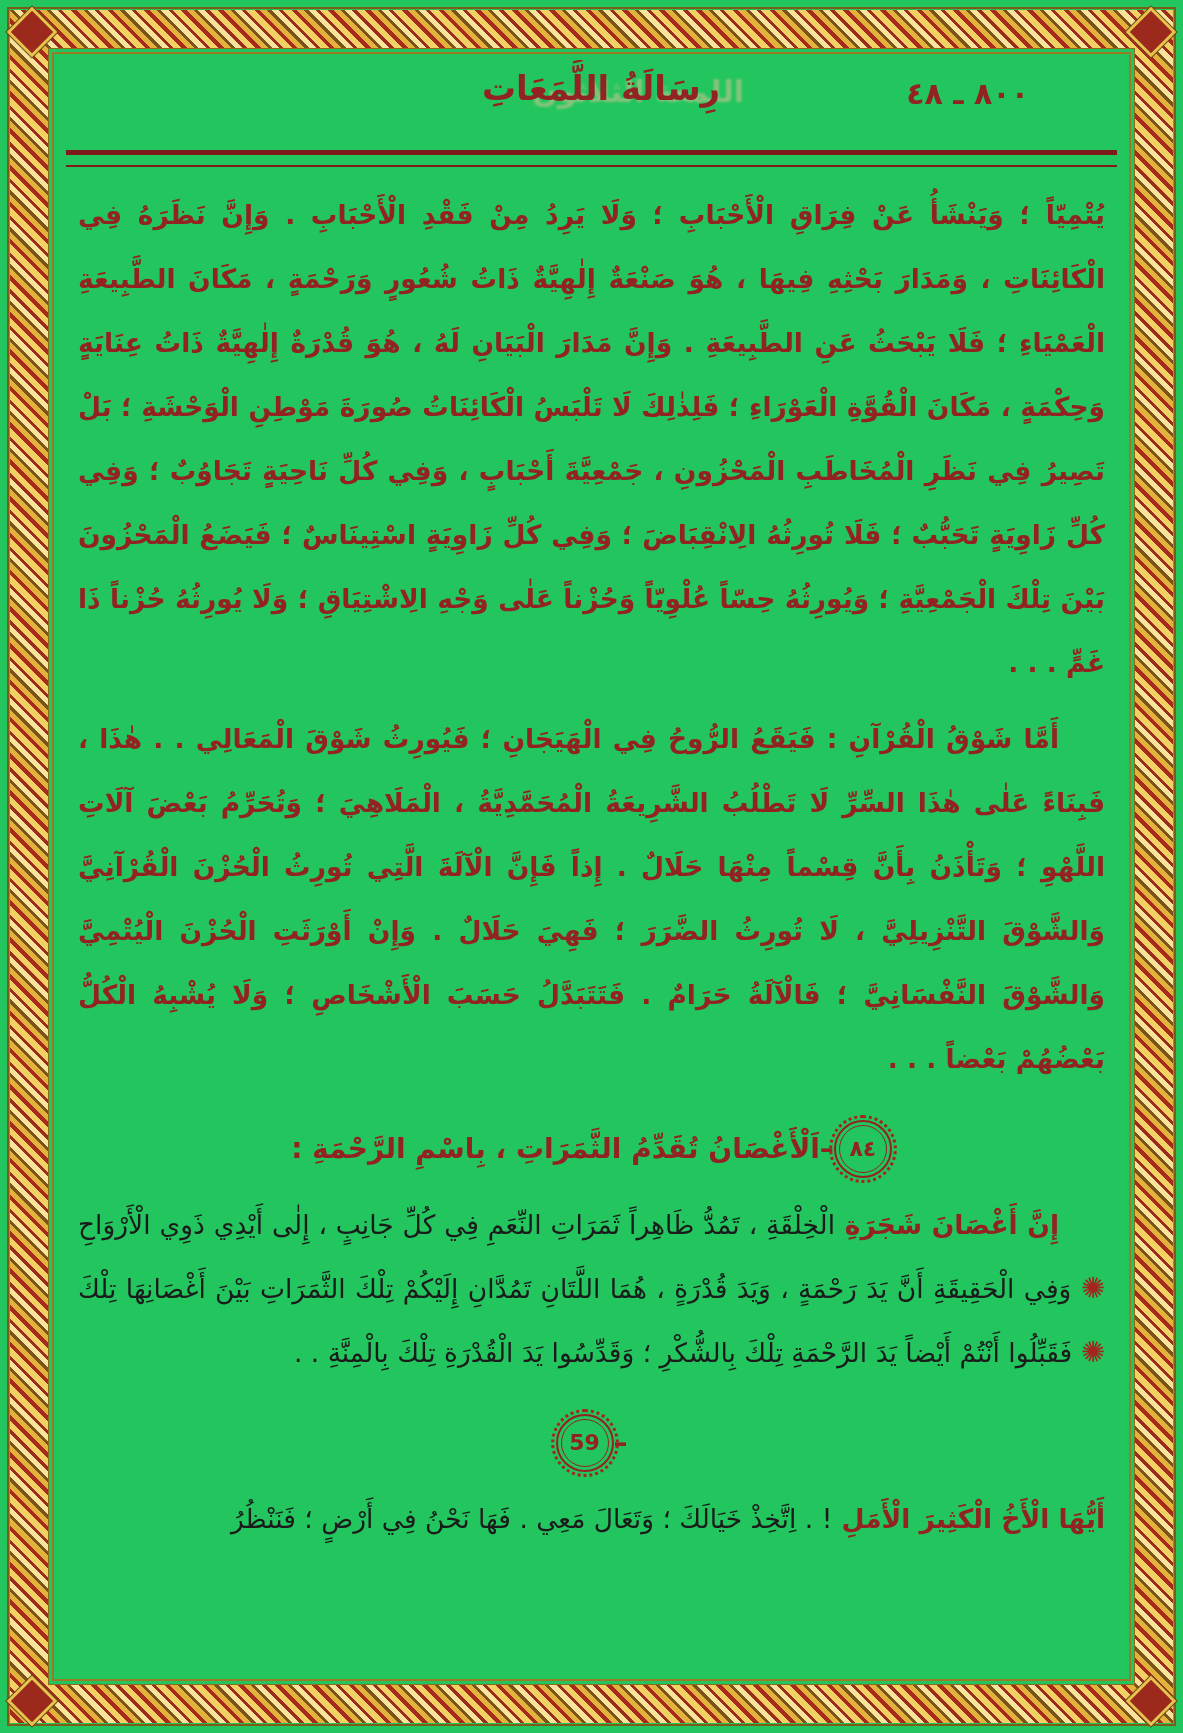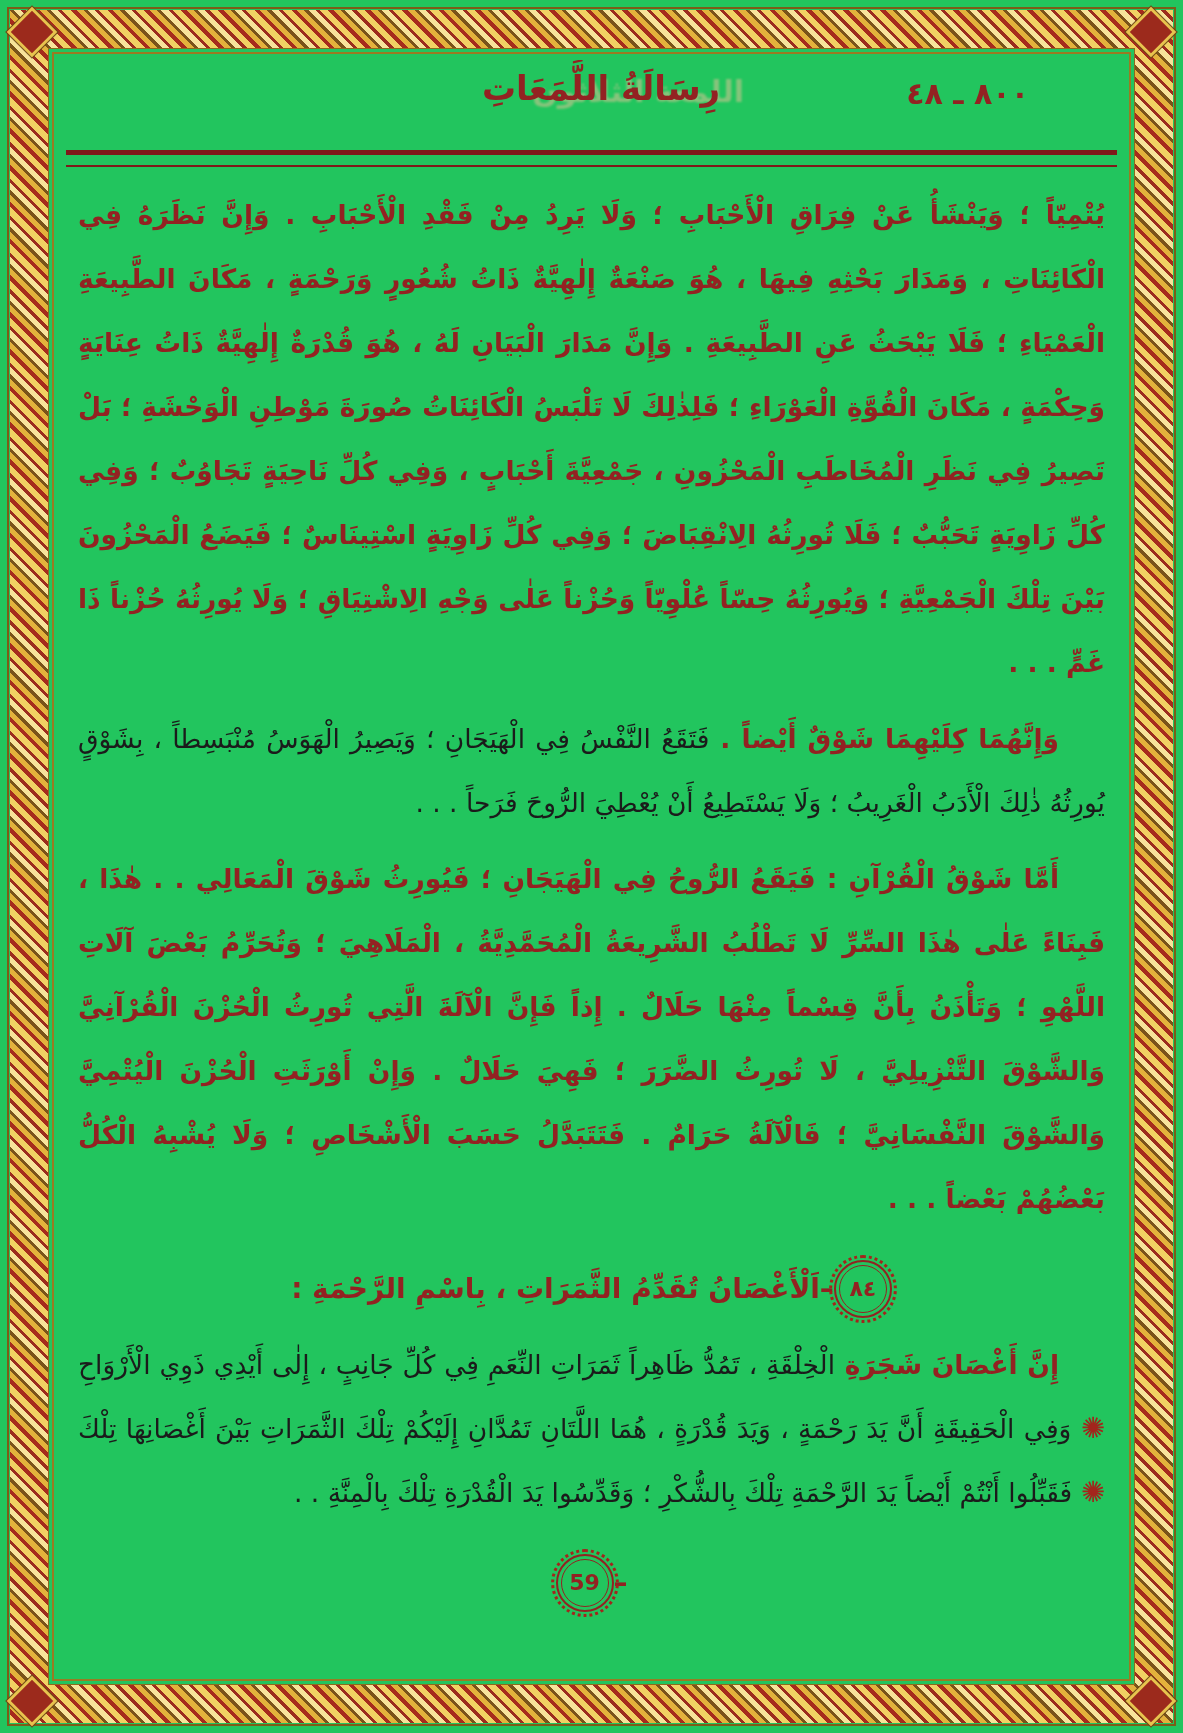--- a/index.html
+++ b/index.html
@@ -88,31 +88,31 @@
   <div class="text-area">
     <div class="header">
       <div class="ghost">اللمعة الثلاثون</div>
       <h1 class="title">رِسَالَةُ اللَّمَعَاتِ</h1>
       <div class="page-number">٨٠٠ ـ ٤٨</div>
     </div>
     <div class="rule"></div>
 
     <div class="flow">
         <p class="paragraph"><span class="run-red">يُتْمِيّاً ؛ وَيَنْشَأُ عَنْ فِرَاقِ الْأَحْبَابِ ؛ وَلَا يَرِدُ مِنْ فَقْدِ الْأَحْبَابِ . وَإِنَّ نَظَرَهُ فِي الْكَائِنَاتِ ، وَمَدَارَ بَحْثِهِ فِيهَا ، هُوَ صَنْعَةٌ إِلٰهِيَّةٌ ذَاتُ شُعُورٍ وَرَحْمَةٍ ، مَكَانَ الطَّبِيعَةِ الْعَمْيَاءِ ؛ فَلَا يَبْحَثُ عَنِ الطَّبِيعَةِ . وَإِنَّ مَدَارَ الْبَيَانِ لَهُ ، هُوَ قُدْرَةٌ إِلٰهِيَّةٌ ذَاتُ عِنَايَةٍ وَحِكْمَةٍ ، مَكَانَ الْقُوَّةِ الْعَوْرَاءِ ؛ فَلِذٰلِكَ لَا تَلْبَسُ الْكَائِنَاتُ صُورَةَ مَوْطِنِ الْوَحْشَةِ ؛ بَلْ تَصِيرُ فِي نَظَرِ الْمُخَاطَبِ الْمَحْزُونِ ، جَمْعِيَّةَ أَحْبَابٍ ، وَفِي كُلِّ نَاحِيَةٍ تَجَاوُبٌ ؛ وَفِي كُلِّ زَاوِيَةٍ تَحَبُّبٌ ؛ فَلَا تُورِثُهُ الِانْقِبَاضَ ؛ وَفِي كُلِّ زَاوِيَةٍ اسْتِينَاسٌ ؛ فَيَضَعُ الْمَحْزُونَ بَيْنَ تِلْكَ الْجَمْعِيَّةِ ؛ وَيُورِثُهُ حِسّاً عُلْوِيّاً وَحُزْناً عَلٰى وَجْهِ الِاشْتِيَاقِ ؛ وَلَا يُورِثُهُ حُزْناً ذَا غَمٍّ . . .</span></p>
-        <p class="paragraph indent sp"><span class="run-red">وَإِنَّهُمَا كِلَيْهِمَا شَوْقٌ أَيْضاً . </span><span class="run-black">فَتَقَعُ النَّفْسُ فِي الْهَيَجَانِ ؛ وَيَصِيرُ الْهَوَسُ مُنْبَسِطاً ، بِشَوْقٍ يُورِثُهُ ذٰلِكَ الْأَدَبُ الْغَرِيبُ ؛ وَلَا يَسْتَطِيعُ أَنْ يُعْطِيَ الرُّوحَ فَرَحاً . . .</span></p>
         <p class="paragraph indent sp"><span class="run-red">أَمَّا شَوْقُ الْقُرْآنِ : فَيَقَعُ الرُّوحُ فِي الْهَيَجَانِ ؛ فَيُورِثُ شَوْقَ الْمَعَالِي . . هٰذَا ، فَبِنَاءً عَلٰى هٰذَا السِّرِّ لَا تَطْلُبُ الشَّرِيعَةُ الْمُحَمَّدِيَّةُ ، الْمَلَاهِيَ ؛ وَتُحَرِّمُ بَعْضَ آلَاتِ اللَّهْوِ ؛ وَتَأْذَنُ بِأَنَّ قِسْماً مِنْهَا حَلَالٌ . إِذاً فَإِنَّ الْآلَةَ الَّتِي تُورِثُ الْحُزْنَ الْقُرْآنِيَّ وَالشَّوْقَ التَّنْزِيلِيَّ ، لَا تُورِثُ الضَّرَرَ ؛ فَهِيَ حَلَالٌ . وَإِنْ أَوْرَثَتِ الْحُزْنَ الْيُتْمِيَّ وَالشَّوْقَ النَّفْسَانِيَّ ؛ فَالْآلَةُ حَرَامٌ . فَتَتَبَدَّلُ حَسَبَ الْأَشْخَاصِ ؛ وَلَا يُشْبِهُ الْكُلُّ بَعْضُهُمْ بَعْضاً . . .</span></p>
         <div class="heading">
           <span class="h-text">اَلْأَغْصَانُ تُقَدِّمُ الثَّمَرَاتِ ، بِاسْمِ الرَّحْمَةِ :</span>
           <span class="h-dash">–</span>
           <div class="medallion">
             <span class="m-num">٨٤</span>
           </div>
         </div>
         <p class="paragraph indent"><span class="run-red">إِنَّ أَغْصَانَ شَجَرَةِ </span><span class="run-black">الْخِلْقَةِ ، تَمُدُّ ظَاهِراً ثَمَرَاتِ النِّعَمِ فِي كُلِّ جَانِبٍ ، إِلٰى أَيْدِي ذَوِي الْأَرْوَاحِ </span><span class="rosette">✺</span><span class="run-black"> وَفِي الْحَقِيقَةِ أَنَّ يَدَ رَحْمَةٍ ، وَيَدَ قُدْرَةٍ ، هُمَا اللَّتَانِ تَمُدَّانِ إِلَيْكُمْ تِلْكَ الثَّمَرَاتِ بَيْنَ أَغْصَانِهَا تِلْكَ </span><span class="rosette">✺</span><span class="run-black"> فَقَبِّلُوا أَنْتُمْ أَيْضاً يَدَ الرَّحْمَةِ تِلْكَ بِالشُّكْرِ ؛ وَقَدِّسُوا يَدَ الْقُدْرَةِ تِلْكَ بِالْمِنَّةِ . .</span></p>
         <div class="heading">
           <div class="medallion">
             <span class="m-num">59</span>
           </div>
           <span class="h-dash">–</span>
         </div>
+        <p class="paragraph"><span class="run-red">أَيُّهَا الْأَخُ الْكَثِيرَ الْأَمَلِ </span><span class="run-black">! . اِتَّخِذْ خَيَالَكَ ؛ وَتَعَالَ مَعِي . فَهَا نَحْنُ فِي أَرْضٍ ؛ فَنَنْظُرُ</span></p>
       </div>
   </div>
 </div>
 
 </body></html>

